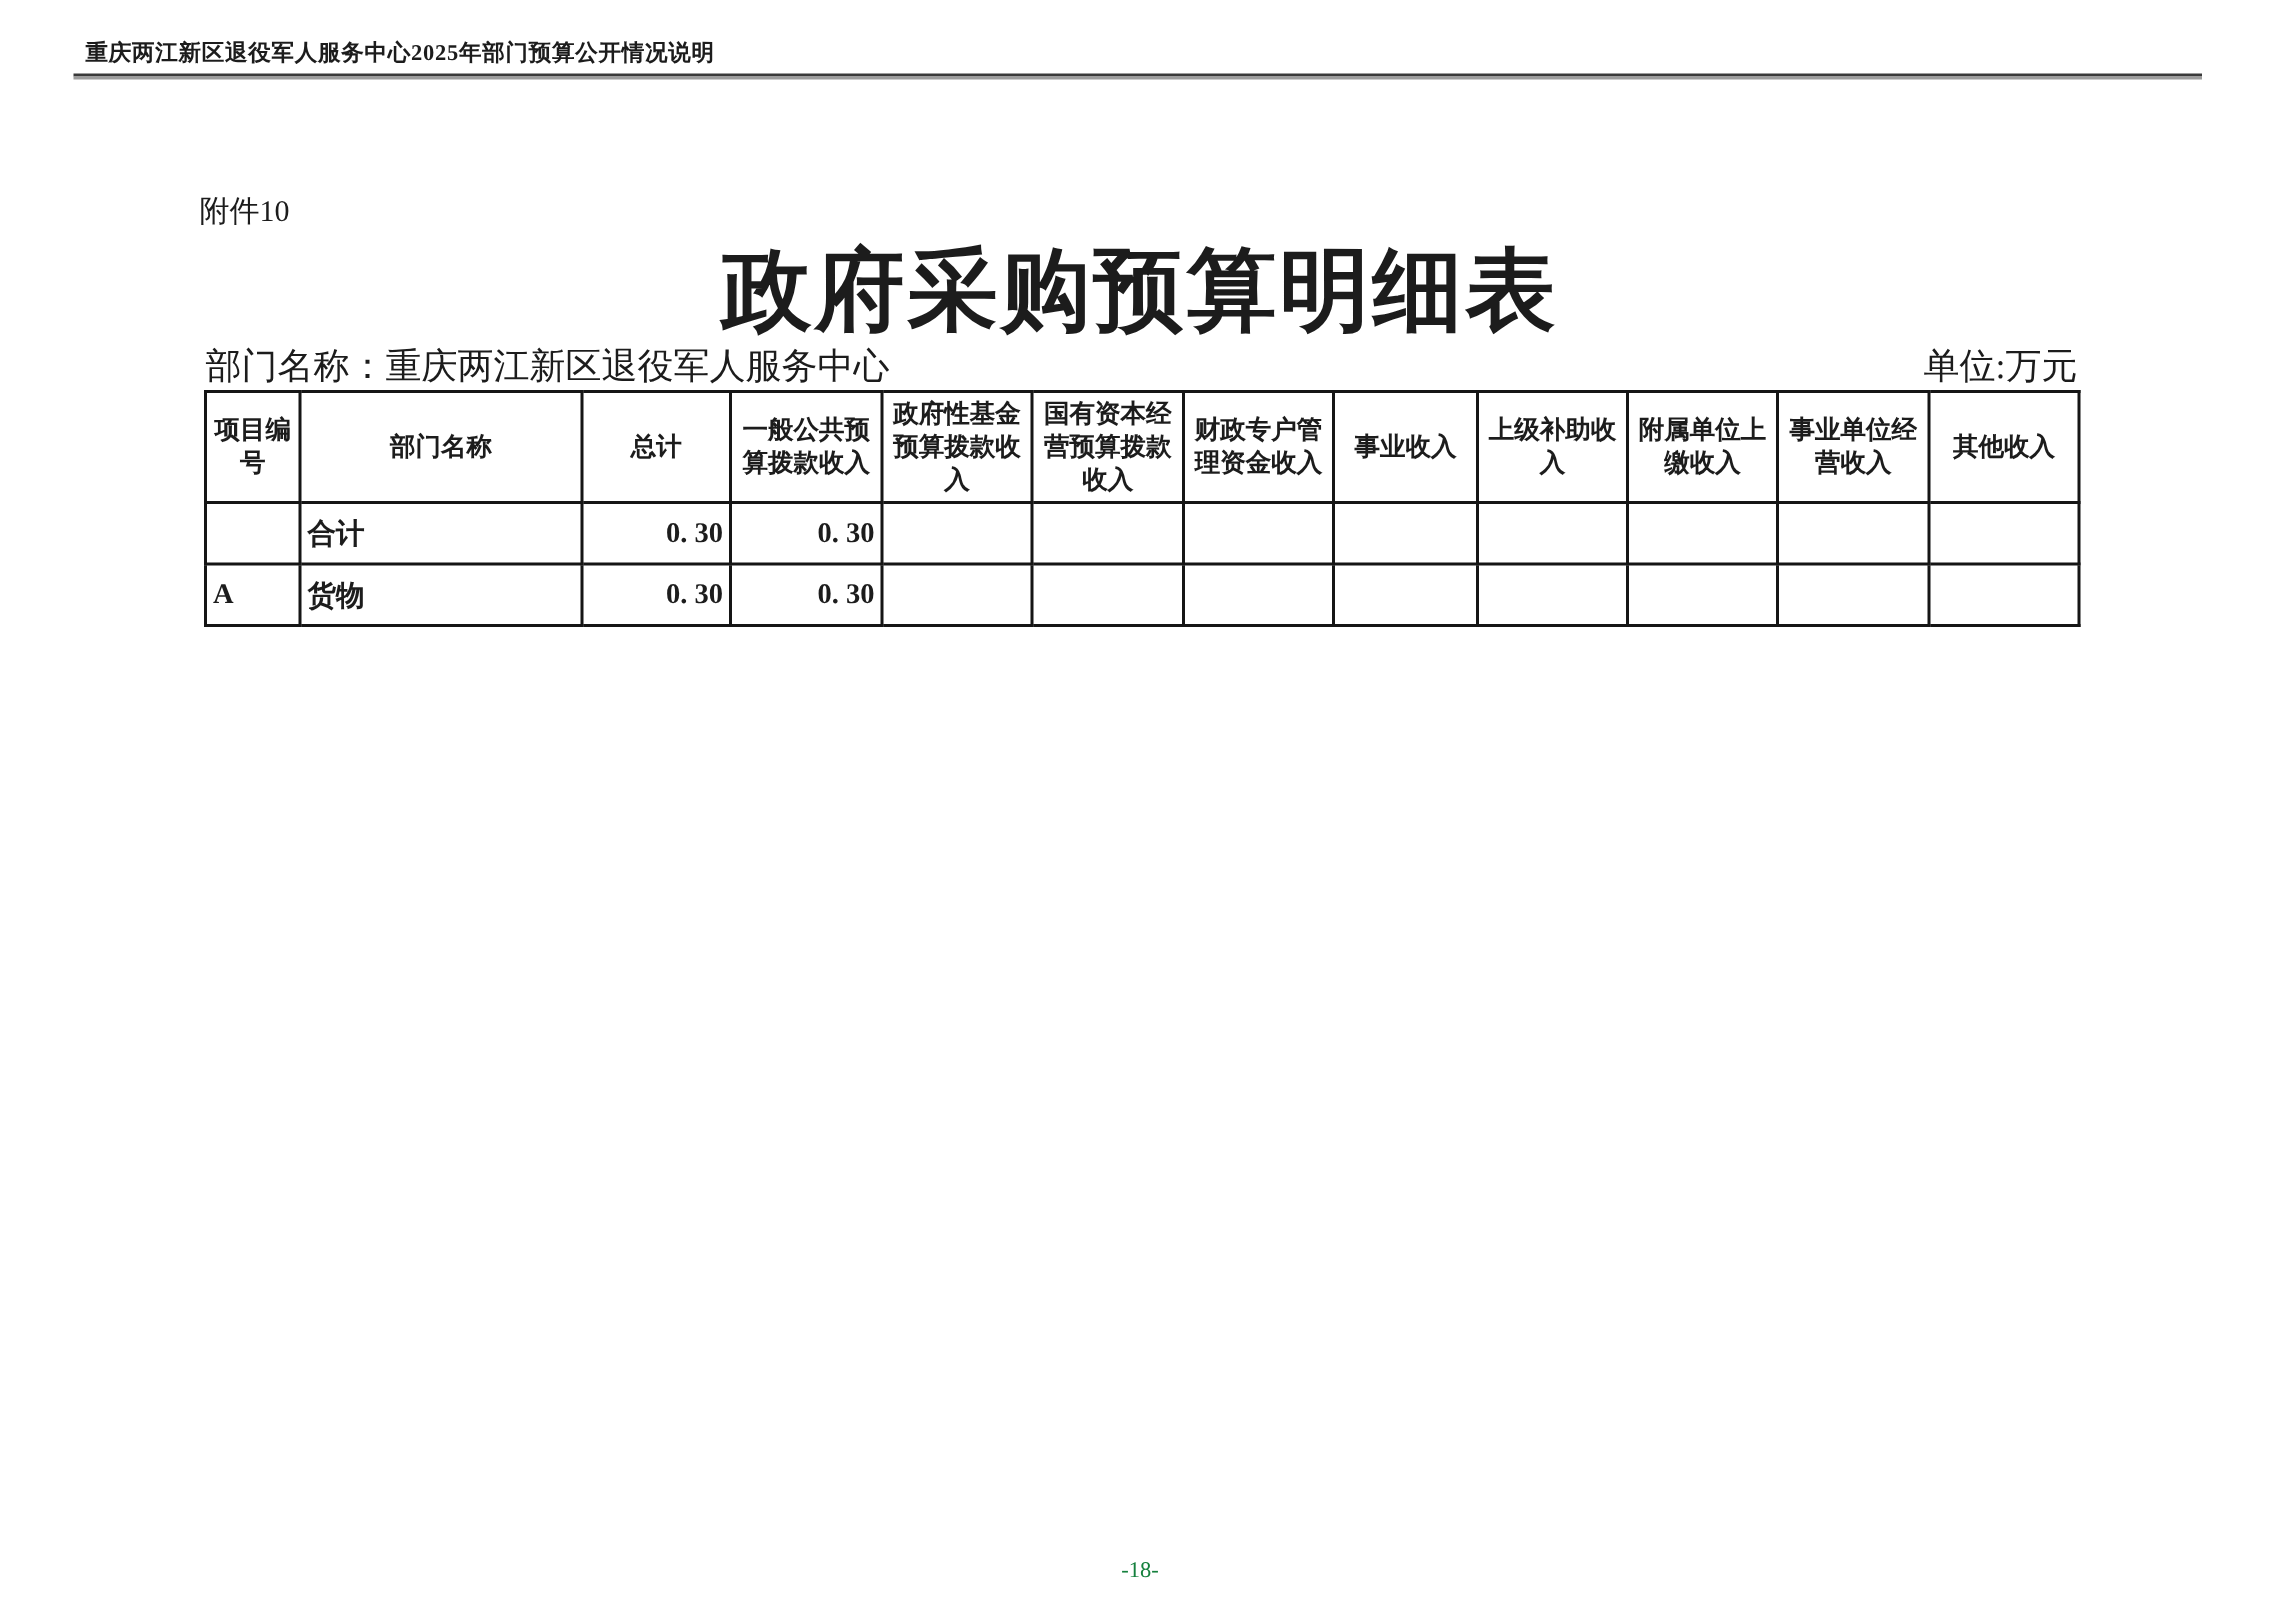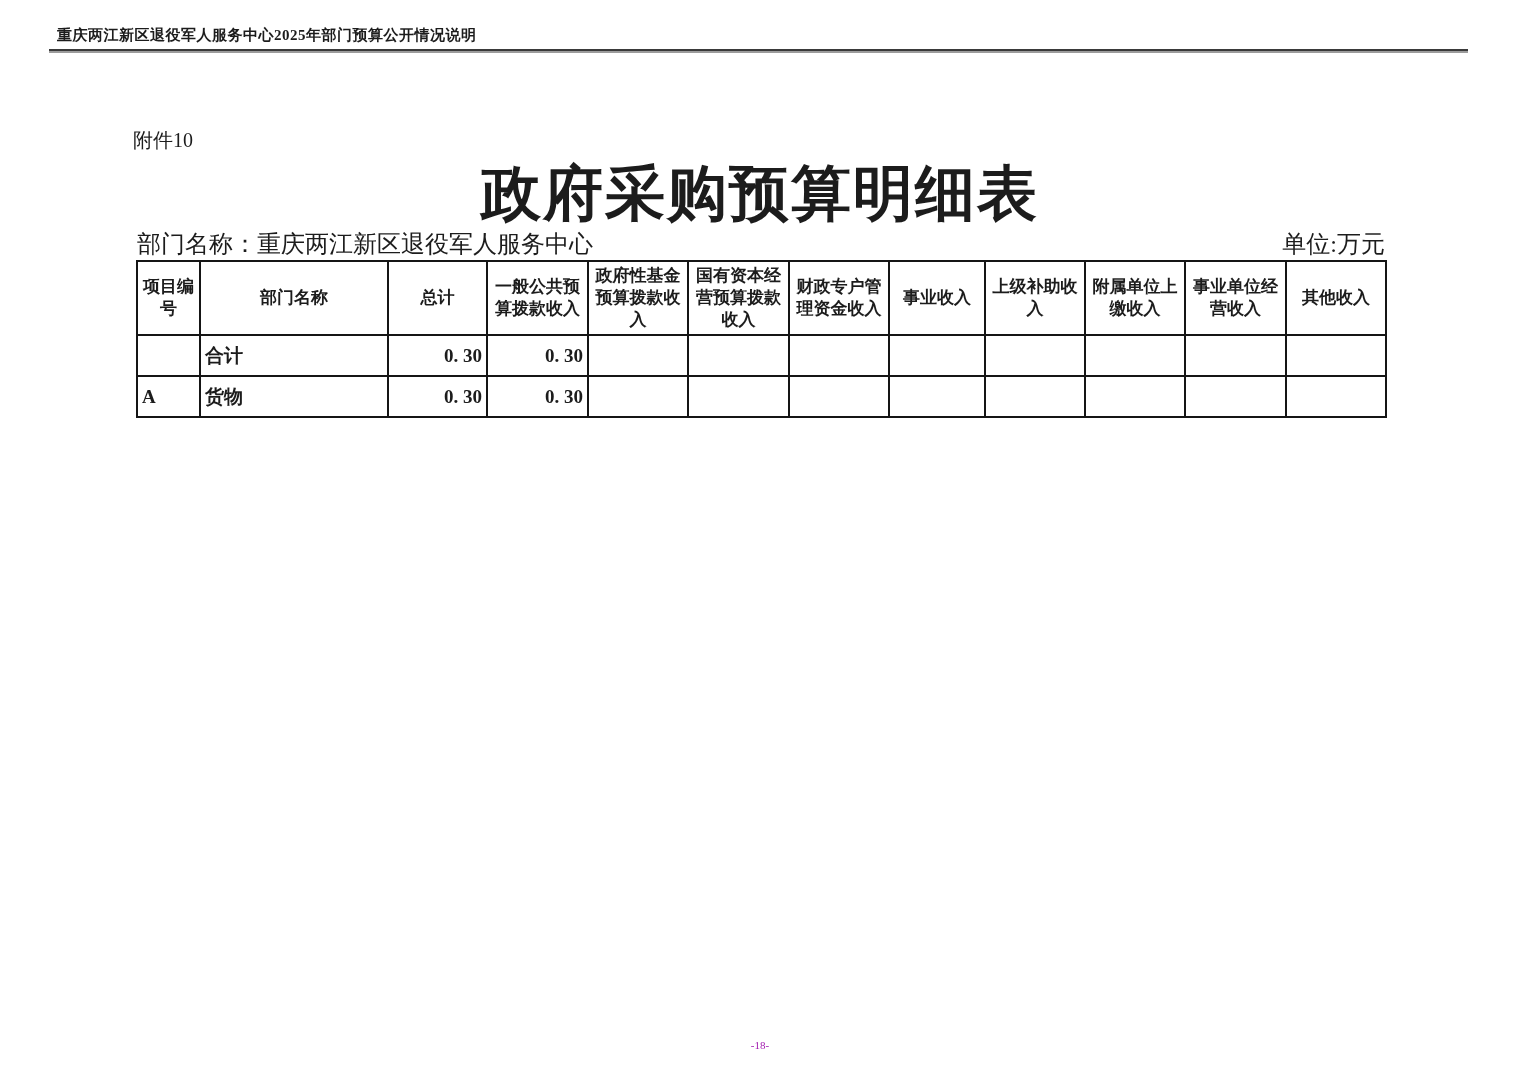--- a/index.html
+++ b/index.html
@@ -95,22 +95,22 @@
     padding: 0 4px;
   }
   .budget-table tbody td.cell-left { text-align: left; }
   .budget-table tbody td.cell-num  { text-align: right; padding-left: 44px; }
   .page-footer {
     position: absolute;
     top: 1039px;
     left: 0;
     width: 1520px;
     text-align: center;
-    font-size: 11px;
-    color: #a21caf;
+    font-size: 15px;
+    color: #15803d;
   }
 </style>
 </head>
 <body>
 
 <div class="page">
 
   <div class="doc-header-text">重庆两江新区退役军人服务中心2025年部门预算公开情况说明</div>
 
   <div class="doc-header-rule"></div>

